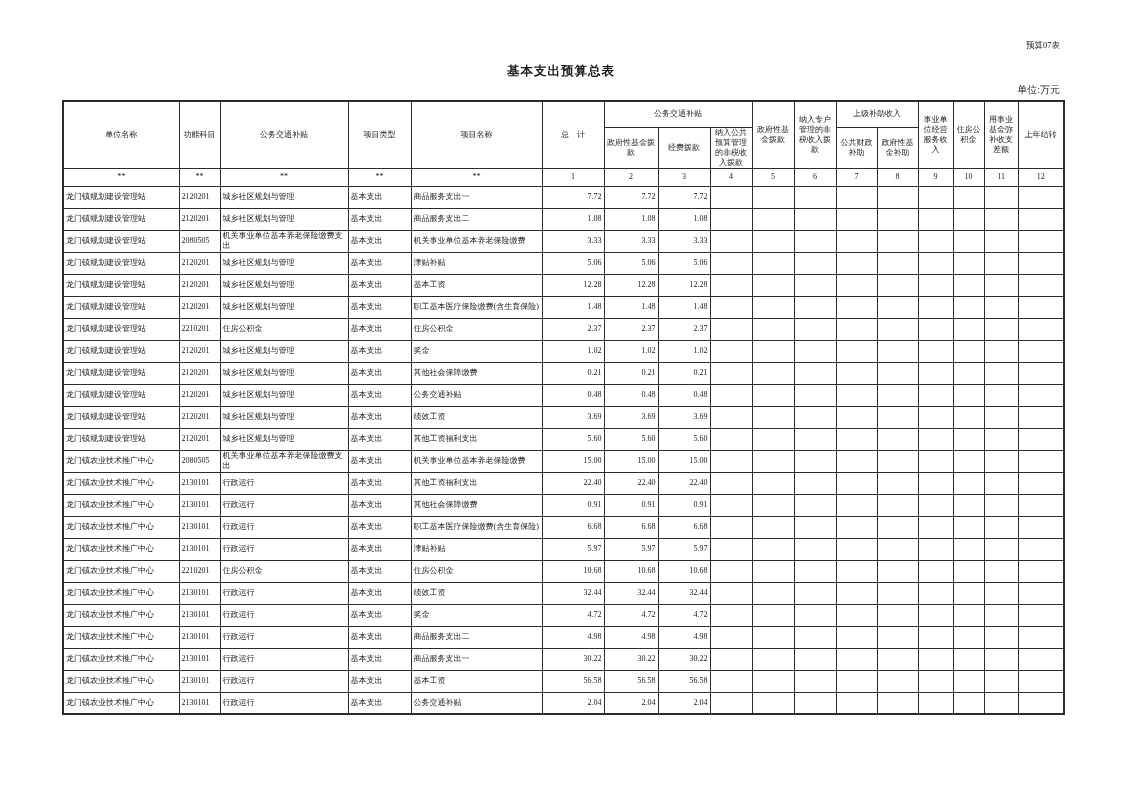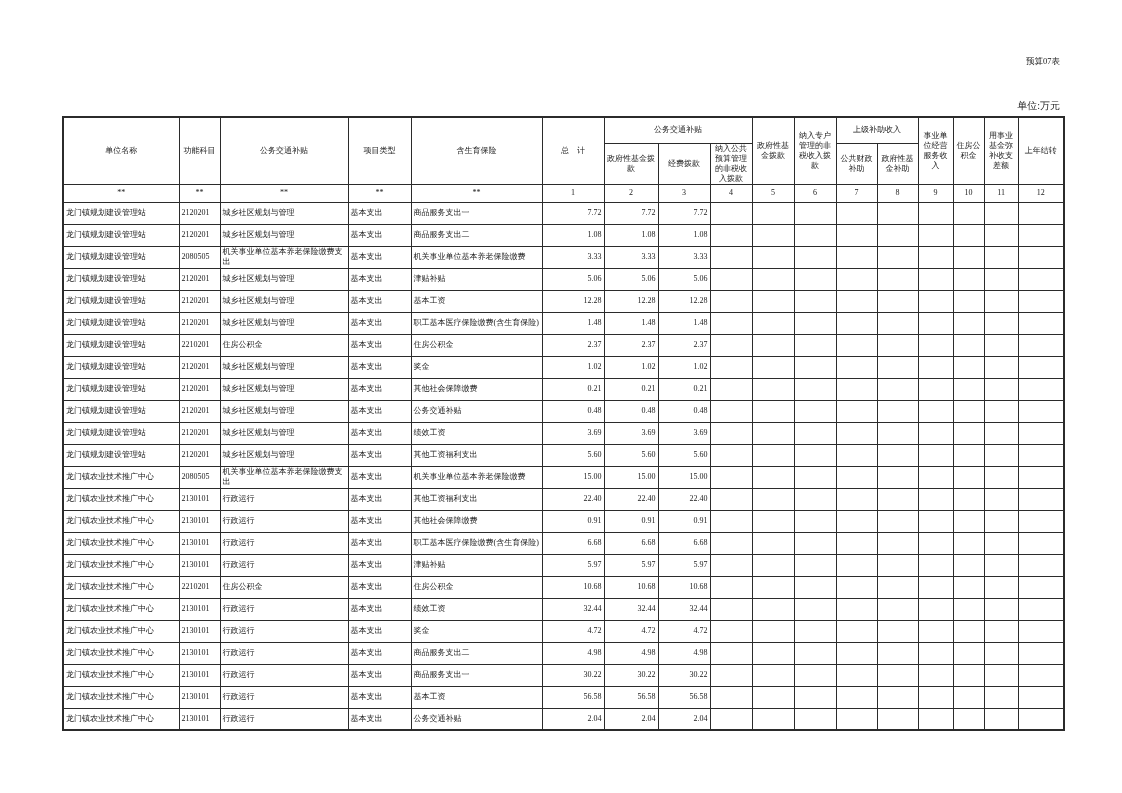--- a/index.html
+++ b/index.html
@@ -1,21 +1,21 @@
 <!DOCTYPE html>
 <html><head>
 <meta charset="utf-8">
 <style>
   html,body{margin:0;padding:0;}
   body{
     width:1122px;height:793px;background:#ffffff;position:relative;
     font-family:"Liberation Serif","DejaVu Serif",serif;color:#1a1a1a;
     overflow:hidden;
   }
-  .page{position:absolute;inset:0;margin-top:16px;}
+  .page{position:absolute;inset:0;}
   .table-code{position:absolute;top:40px;right:62px;font-size:8.5px;}
   .doc-title{position:absolute;top:63px;left:0;width:100%;text-align:center;
     font-size:12.5px;font-weight:bold;letter-spacing:1px;}
   .unit-note{position:absolute;top:83px;right:62px;font-size:10px;}
   table.budget{
     position:absolute;left:62px;top:100px;width:1001px;
     border-collapse:collapse;table-layout:fixed;
     border:2px solid #2b2b2b;
   }
   table.budget th, table.budget td{
@@ -32,20 +32,21 @@
   td.txt{text-align:left;padding-left:3px;}
   td.num{text-align:right;padding-right:3px;}
   td.mask{text-align:center;}
 </style>
 </head>
 <body>
 
 <div class="page">
 
   <div class="table-code">预算07表</div>
+  <div class="doc-title">基本支出预算总表</div>
   <div class="unit-note">单位:万元</div>
 
   <table class="budget">
     <colgroup>
       <col style="width:116px">
         <col style="width:41px">
         <col style="width:128px">
       <col style="width:63px">
         <col style="width:131px">
         <col style="width:62px">
@@ -60,21 +61,21 @@
         <col style="width:31px">
       <col style="width:34px">
         <col style="width:46px">
     </colgroup>
     <thead>
       <tr class="h1">
         <th rowspan="2">单位名称</th>
         <th rowspan="2">功能科目</th>
         <th rowspan="2">公务交通补贴</th>
         <th rowspan="2">项目类型</th>
-        <th rowspan="2">含生育保险</th>
+        <th rowspan="2">项目名称</th>
         <th rowspan="2">总　计</th>
         <th colspan="3">公务交通补贴</th>
         <th rowspan="2">政府性基金拨款</th>
         <th rowspan="2">纳入专户管理的非税收入拨款</th>
         <th colspan="2">上级补助收入</th>
         <th rowspan="2">事业单位经营服务收入</th>
         <th rowspan="2">住房公积金</th>
         <th rowspan="2">用事业基金弥补收支差额</th>
         <th rowspan="2">上年结转</th>
       </tr>

